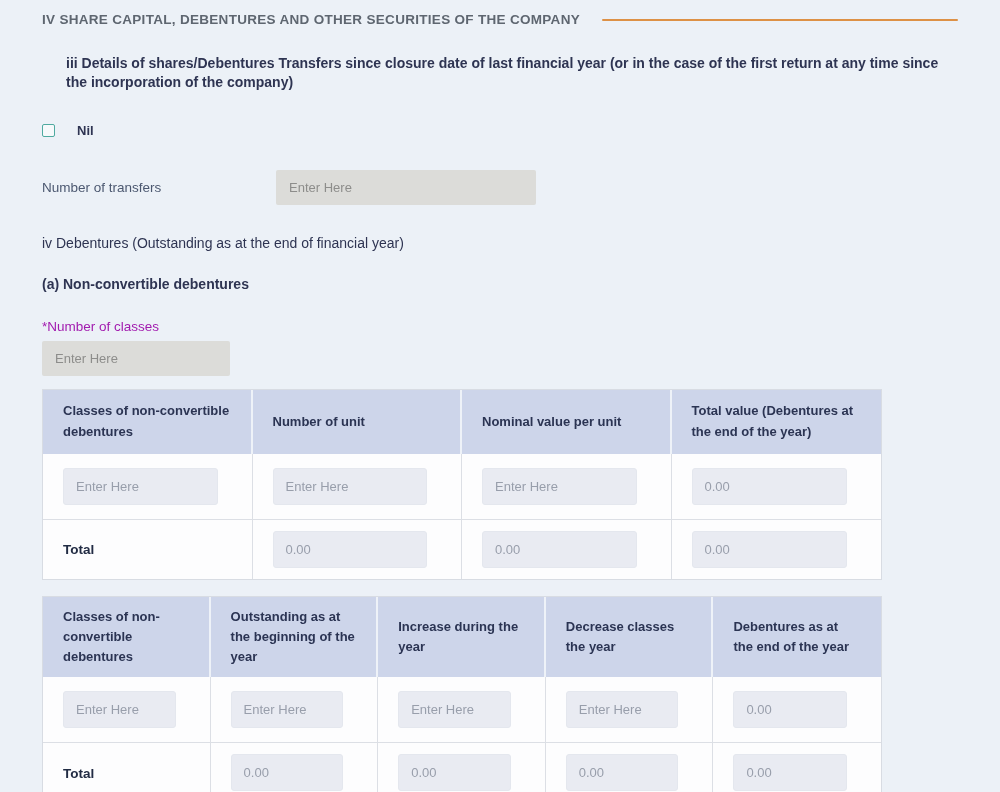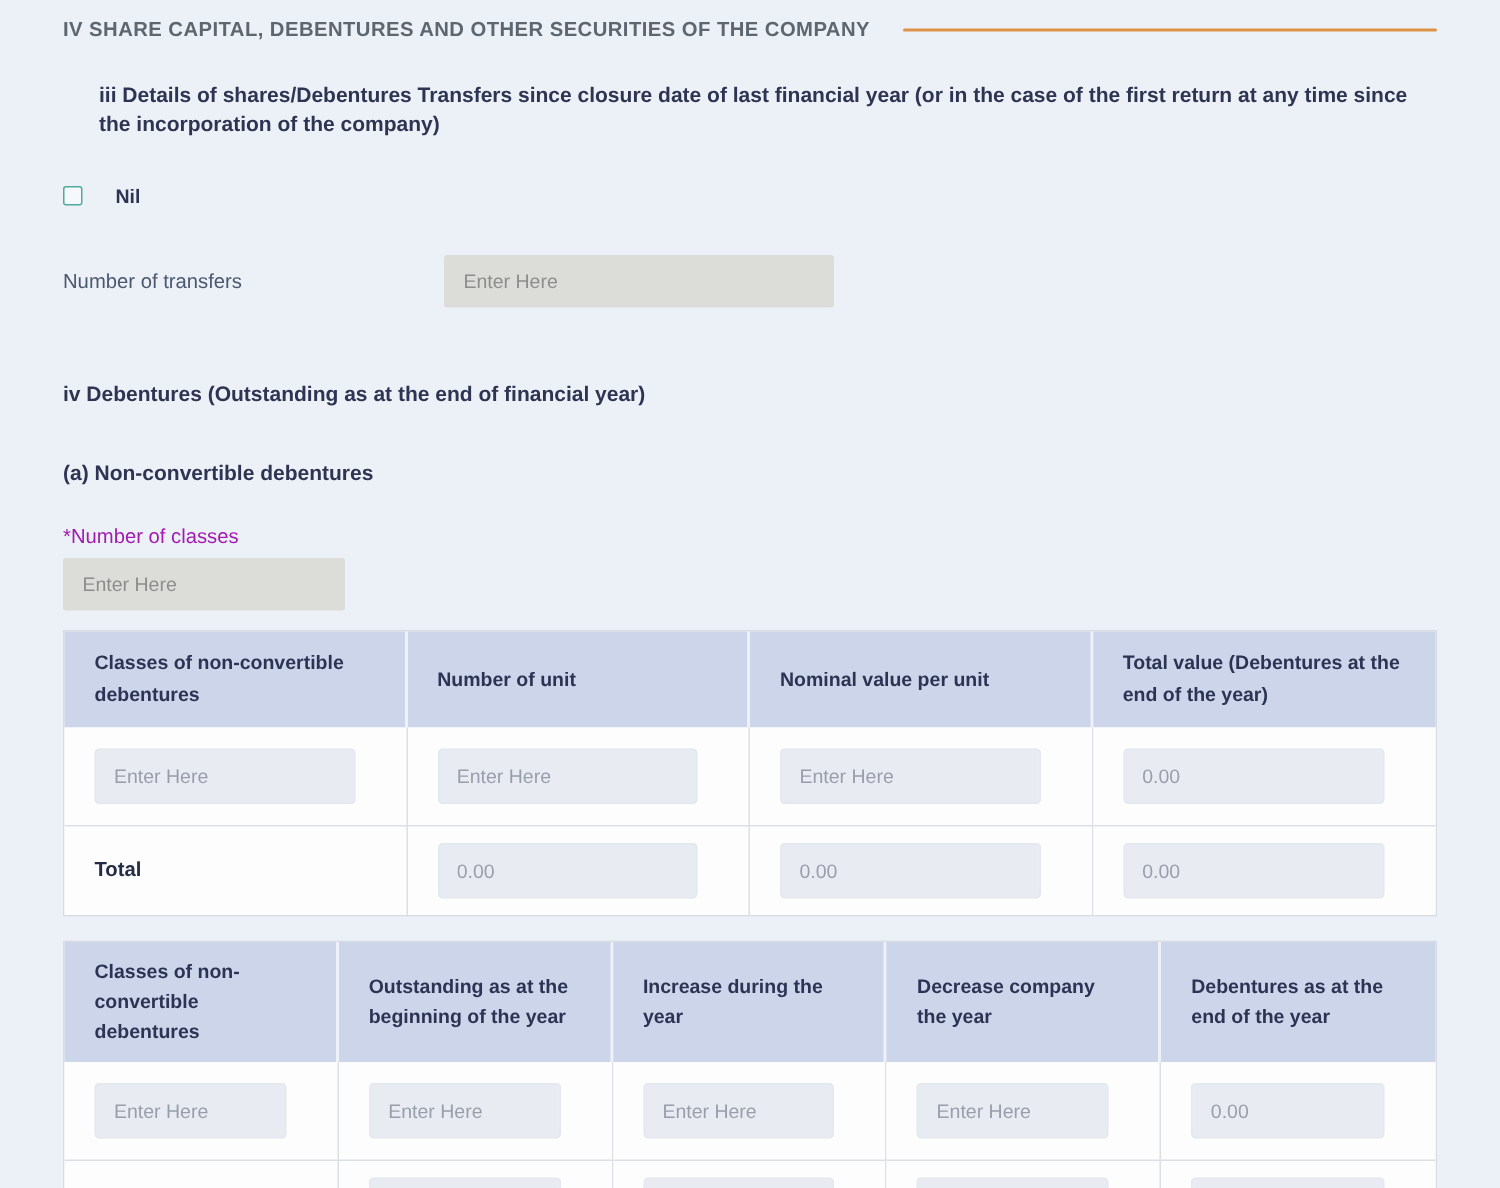--- a/index.html
+++ b/index.html
@@ -63,21 +63,20 @@
     font-size: 13px;
     font-weight: 600;
     color: #2e3452;
   }
 
   
   .transfers-row {
     margin-top: 32px;
     display: flex;
     align-items: center;
-    gap: 20px;
   }
   .field-label {
     font-size: 13.5px;
     color: #4c5870;
   }
   .transfers-row .field-label { width: 234px; }
   .gray-input {
     background: #dcdcd9;
     border: none;
     border-radius: 2px;
@@ -85,32 +84,32 @@
     padding: 0 13px;
     font-family: "Liberation Sans", sans-serif;
     font-size: 13px;
     color: #6b6b69;
     outline: none;
   }
   .gray-input::placeholder { color: #8d8d8b; opacity: 1; }
   .transfers-input { width: 260px; }
 
   
-  .iv-heading { margin-top: 49px; font-size: 14px; font-weight: 700; color: #2e3452; }
-  .a-heading  { margin-top: 37px; font-size: 14px; font-weight: 700; color: #2e3452; }
+  .iv-heading { margin-top: 30px; font-size: 14px; font-weight: 400; color: #2e3452; }
+  .a-heading  { margin-top: 25px; font-size: 14px; font-weight: 700; color: #2e3452; }
 
   
   .classes-label { margin-top: 27px; font-size: 13.5px; color: #a21caf; }
   .classes-input { margin-top: 7px; width: 188px; height: 35px; display: block; }
 
   
   table {
     border-collapse: separate;
     border-spacing: 0;
-    width: 916px;
+    width: 840px;
     background: #fdfdfe;
     border: 1px solid #d8dce3;
   }
   .table1 { margin-top: 13px; }
   .table2 { margin-top: 16px; }
   th {
     background: #cdd5ea;
     font-size: 13px;
     font-weight: 700;
     color: #2b3453;
@@ -217,21 +216,21 @@
         <col style="width:20%">
         <col style="width:20%">
         <col style="width:20%">
         <col style="width:20%">
     </colgroup>
     <thead>
       <tr>
         <th>Classes of non-convertible debentures</th>
         <th>Outstanding as at the beginning of the year</th>
         <th>Increase during the year</th>
-        <th>Decrease company the year</th>
+        <th>Decrease classes the year</th>
         <th>Debentures as at the end of the year</th>
       </tr>
     </thead>
     <tbody>
       <tr class="entry-row">
         <td><input type="text" class="cell-input" placeholder="Enter Here" style=""></td>
         <td><input type="text" class="cell-input" placeholder="Enter Here" style=""></td>
         <td><input type="text" class="cell-input" placeholder="Enter Here" style=""></td>
         <td><input type="text" class="cell-input" placeholder="Enter Here" style=""></td>
         <td><input type="text" class="cell-input" placeholder="0.00" style=""></td>

